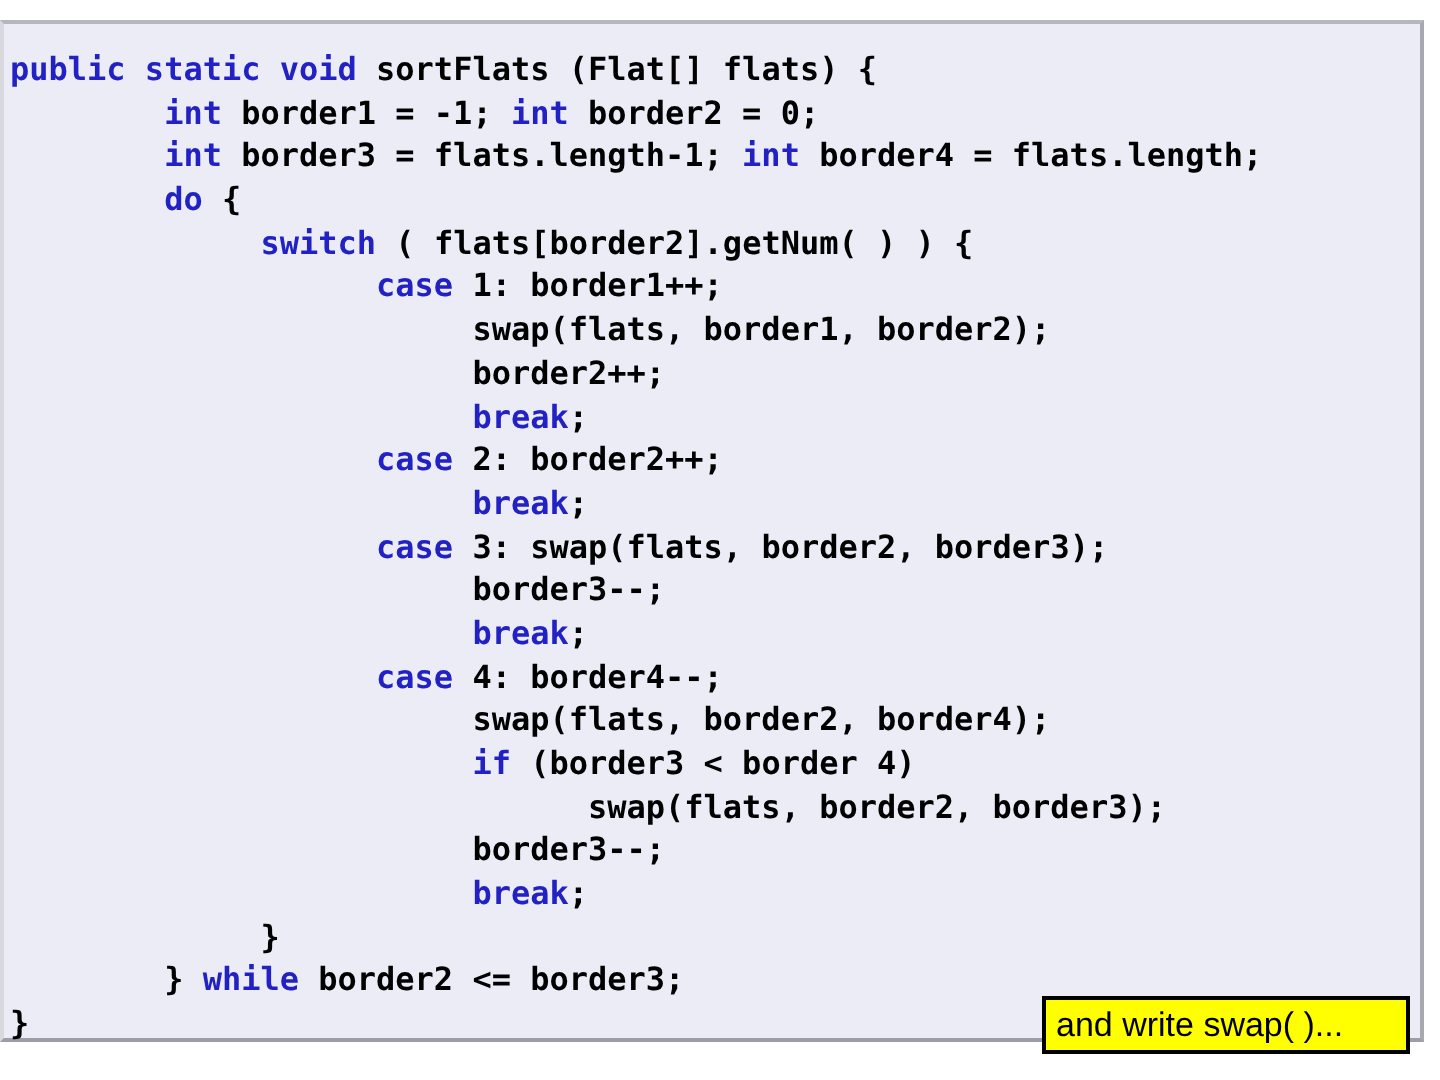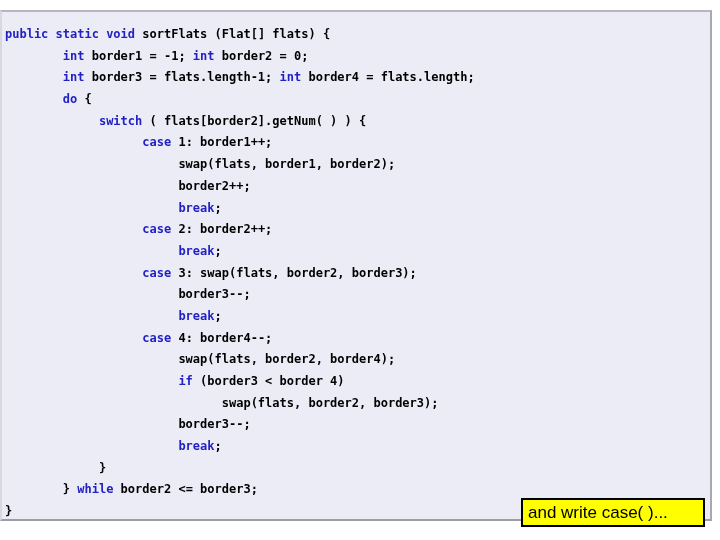--- a/index.html
+++ b/index.html
@@ -29,21 +29,21 @@
   }
 
   #code {
     position: absolute;
     left: 3px;
     top: 12px;
     width: 706px;
     margin: 0;
     padding: 0;
     font-family: "DejaVu Sans Mono", monospace;
-    font-size: 12px;
+    font-size: 16px;
     line-height: 21.7px;
     letter-spacing: 0px;
     color: #000000;
     white-space: pre;
     font-weight: bold;
   }
 
   #code .ln {
     display: block;
     height: 21.7px;
@@ -77,16 +77,16 @@
   }
 </style>
 </head>
 <body>
 
 <div id="slide" style="background: rgb(236, 236, 247);">
 
   <pre id="code" style="color: rgb(0, 0, 0);"><span class="ln"><span class="kw" style="color: rgb(34, 34, 196);">public static void </span><span>sortFlats (Flat[] flats) {</span></span><span class="ln"><span>        </span><span class="kw" style="color: rgb(34, 34, 196);">int </span><span>border1 = -1; </span><span class="kw" style="color: rgb(34, 34, 196);">int </span><span>border2 = 0;</span></span><span class="ln"><span>        </span><span class="kw" style="color: rgb(34, 34, 196);">int </span><span>border3 = flats.length-1; </span><span class="kw" style="color: rgb(34, 34, 196);">int </span><span>border4 = flats.length;</span></span><span class="ln"><span>        </span><span class="kw" style="color: rgb(34, 34, 196);">do </span><span>{</span></span><span class="ln"><span>             </span><span class="kw" style="color: rgb(34, 34, 196);">switch </span><span>( flats[border2].getNum( ) ) {</span></span><span class="ln"><span>                   </span><span class="kw" style="color: rgb(34, 34, 196);">case </span><span>1: border1++;</span></span><span class="ln"><span>                        swap(flats, border1, border2);</span></span><span class="ln"><span>                        border2++;</span></span><span class="ln"><span>                        </span><span class="kw" style="color: rgb(34, 34, 196);">break</span><span>;</span></span><span class="ln"><span>                   </span><span class="kw" style="color: rgb(34, 34, 196);">case </span><span>2: border2++;</span></span><span class="ln"><span>                        </span><span class="kw" style="color: rgb(34, 34, 196);">break</span><span>;</span></span><span class="ln"><span>                   </span><span class="kw" style="color: rgb(34, 34, 196);">case </span><span>3: swap(flats, border2, border3);</span></span><span class="ln"><span>                        border3--;</span></span><span class="ln"><span>                        </span><span class="kw" style="color: rgb(34, 34, 196);">break</span><span>;</span></span><span class="ln"><span>                   </span><span class="kw" style="color: rgb(34, 34, 196);">case </span><span>4: border4--;</span></span><span class="ln"><span>                        swap(flats, border2, border4);</span></span><span class="ln"><span>                        </span><span class="kw" style="color: rgb(34, 34, 196);">if </span><span>(border3 &lt; border 4)</span></span><span class="ln"><span>                              swap(flats, border2, border3);</span></span><span class="ln"><span>                        border3--;</span></span><span class="ln"><span>                        </span><span class="kw" style="color: rgb(34, 34, 196);">break</span><span>;</span></span><span class="ln"><span>             }</span></span><span class="ln"><span>        } </span><span class="kw" style="color: rgb(34, 34, 196);">while </span><span>border2 &lt;= border3;</span></span><span class="ln"><span>}</span></span></pre>
 
   <div id="callout" style="background: rgb(255, 255, 0); border-color: rgb(0, 0, 0); color: rgb(0, 0, 0);">
-    <span class="calloutText">and write case( )...</span>
+    <span class="calloutText">and write swap( )...</span>
   </div>
 
 </div>
 
 </body></html>

